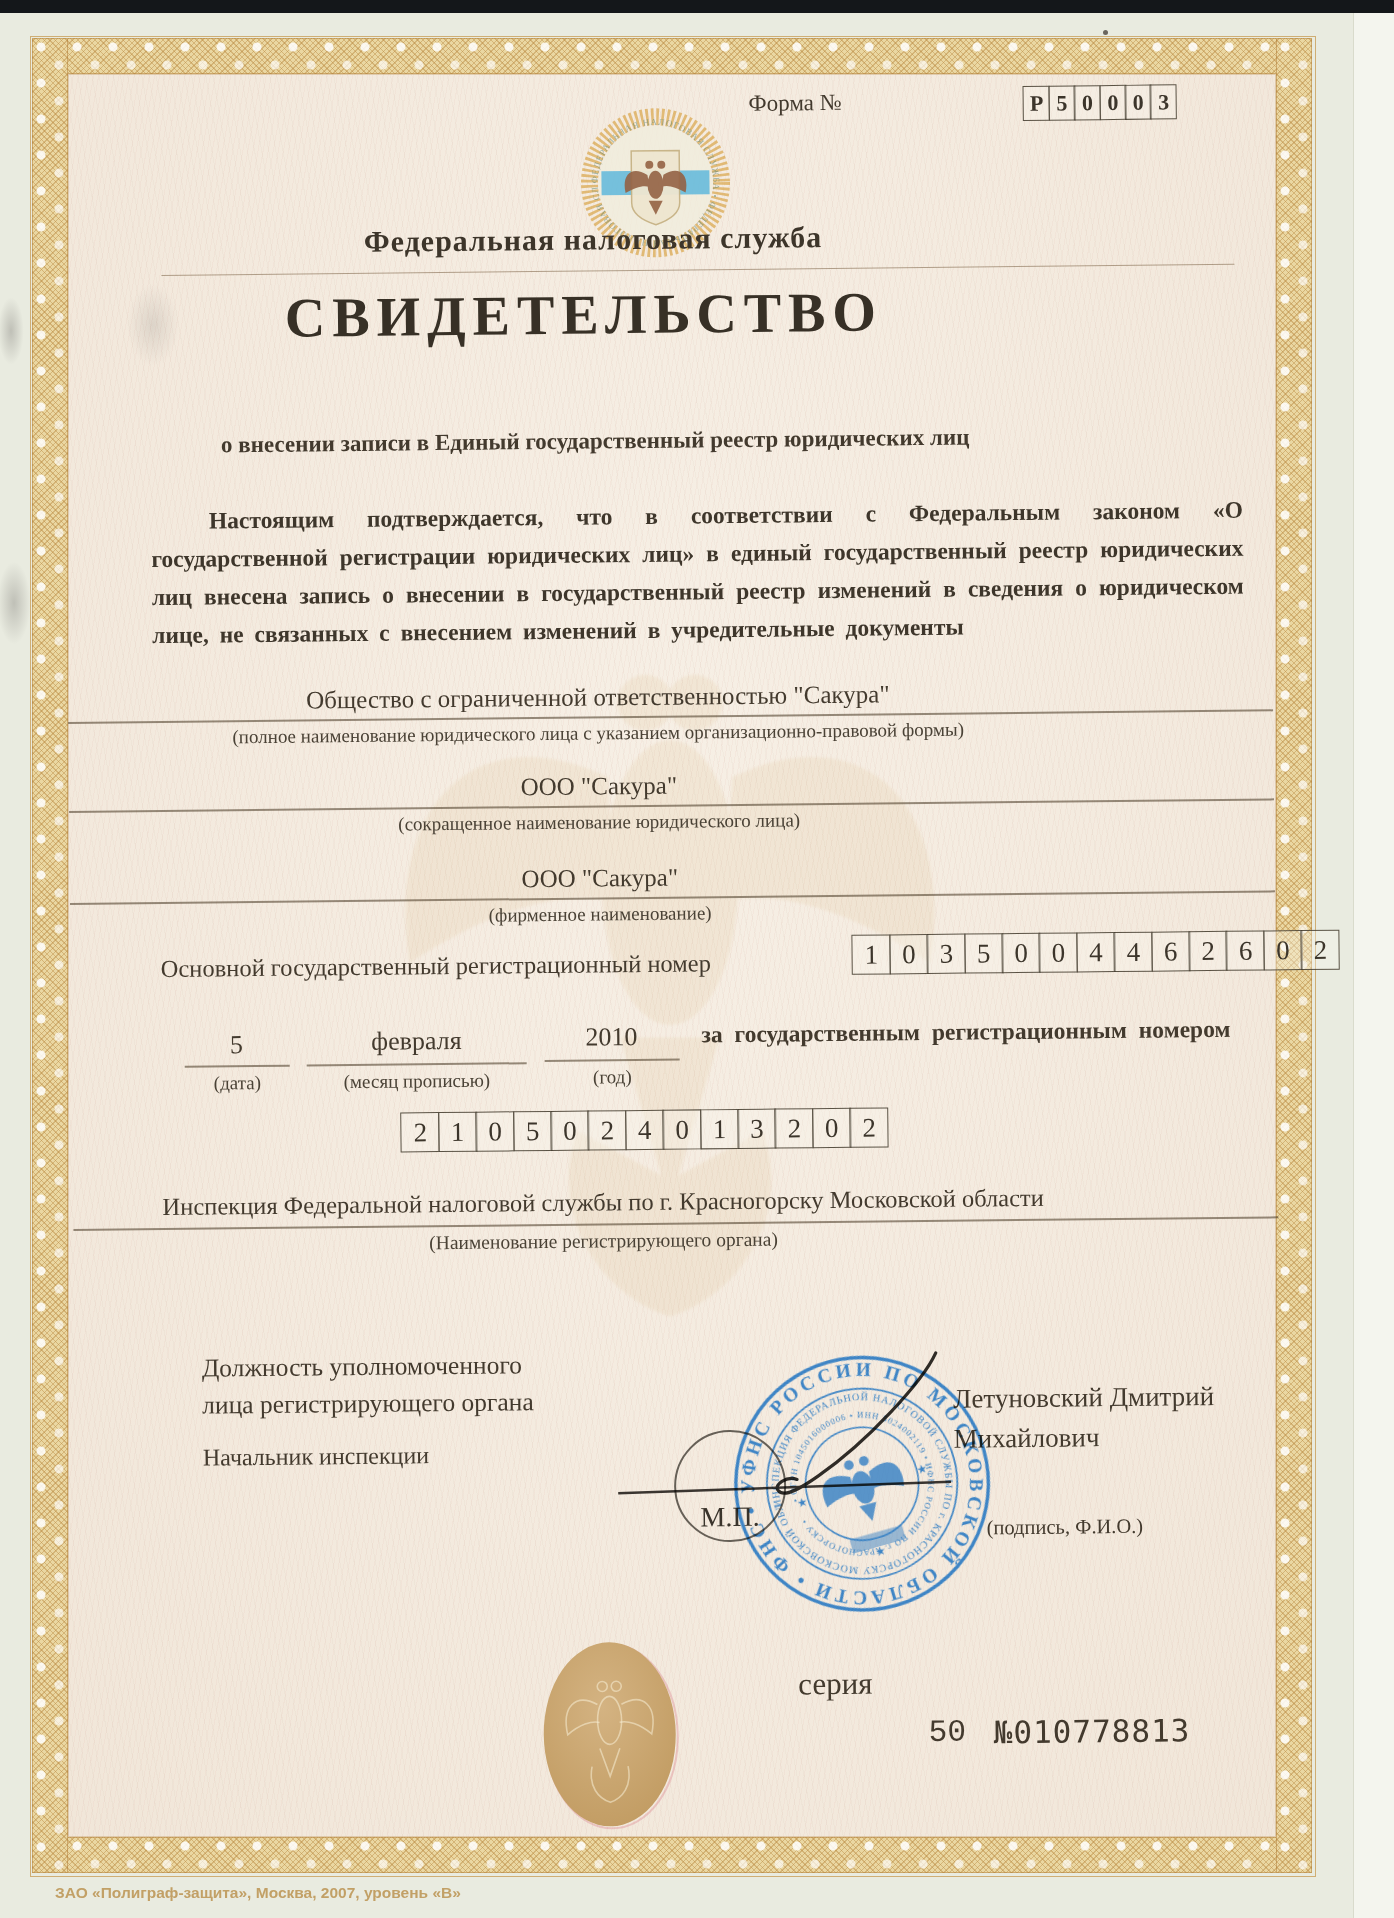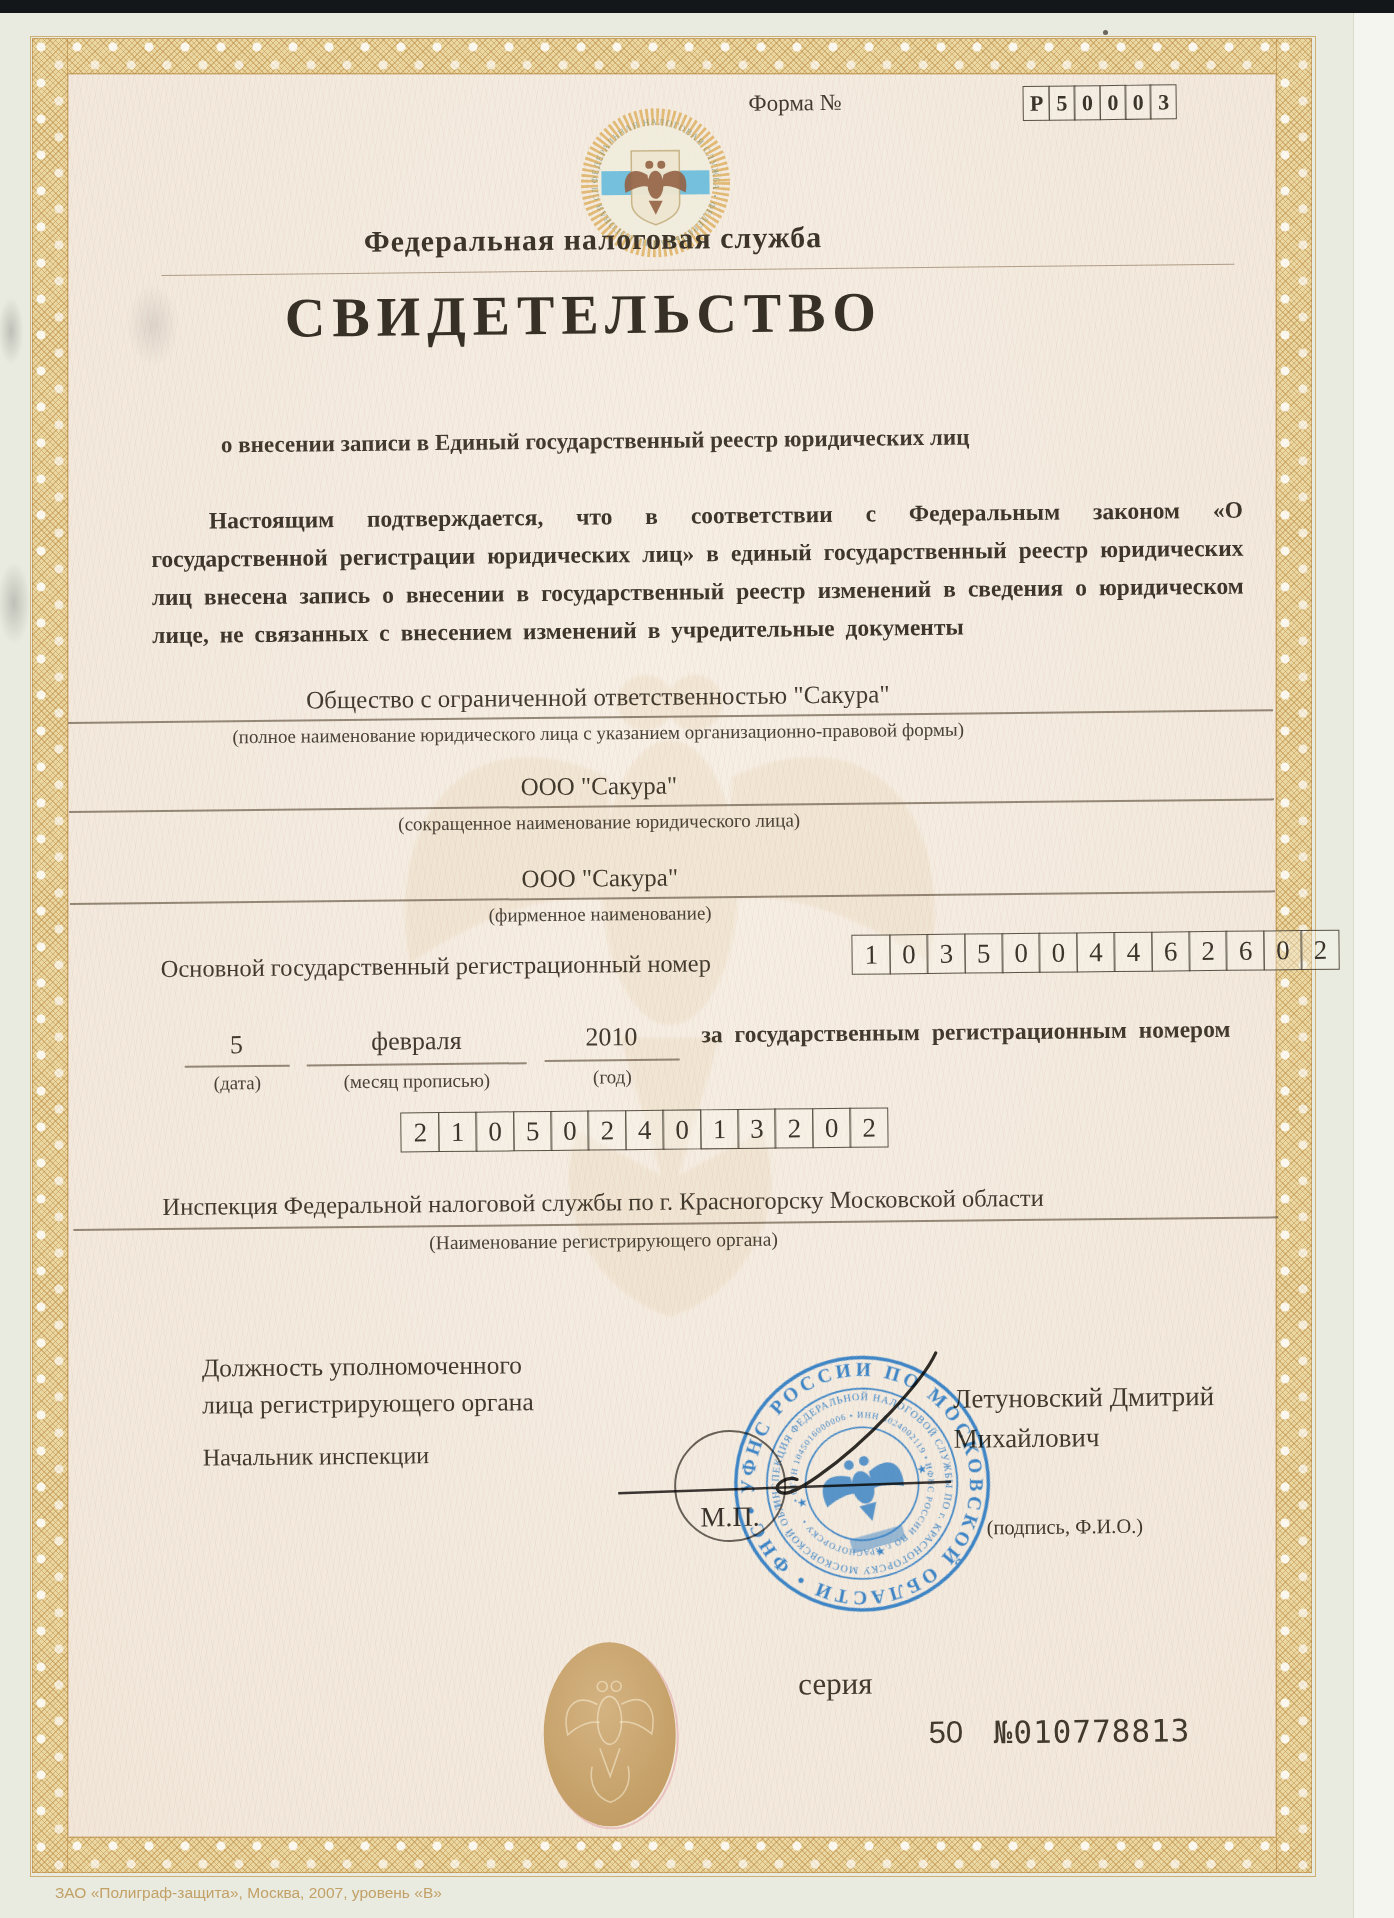--- a/index.html
+++ b/index.html
@@ -100,25 +100,25 @@
   .sign-cap{left:980px;top:1520px;font-size:20.5px;}
   .mp{left:694px;top:1502px;font-size:28px;color:#3a342c;}
   .mp-circle{position:absolute;left:668px;top:1431px;width:108px;height:108px;border-radius:50%;
              border:2px solid rgba(55,50,42,.75);mix-blend-mode:multiply;}
   .stamp{position:absolute;left:720px;top:1350px;width:272px;height:272px;transform:rotate(-15deg);
          mix-blend-mode:multiply;opacity:.92;filter:blur(.4px);}
   .sig-overlay{position:absolute;left:600px;top:1340px;width:400px;height:230px;mix-blend-mode:multiply;}
 
   .gold-seal{position:absolute;left:531px;top:1638px;width:140px;height:192px;}
   .series-label{left:790px;top:1668px;font-size:31px;font-weight:400;}
-  .series-region{left:920px;top:1718px;font-size:31px;font-family:Liberation Sans, sans-serif;}
+  .series-region{left:920px;top:1718px;font-size:31px;font-family:Liberation Mono, monospace;}
   .series-number{left:985px;top:1718px;font-size:31px;font-family:"DejaVu Sans Mono",monospace;letter-spacing:1px;}
 
   .footer-print{left:55px;top:1884px;font-family:"Liberation Sans","DejaVu Sans",sans-serif;
-                font-size:15.5px;font-weight:400;color:#c2a066;}
+                font-size:15.5px;font-weight:700;color:#c2a066;}
 </style>
 </head>
 <body>
 
 <div class="page">
 
   <div class="top-strip"></div>
   <div class="right-strip"></div>
   <div class="speck"></div>
 

